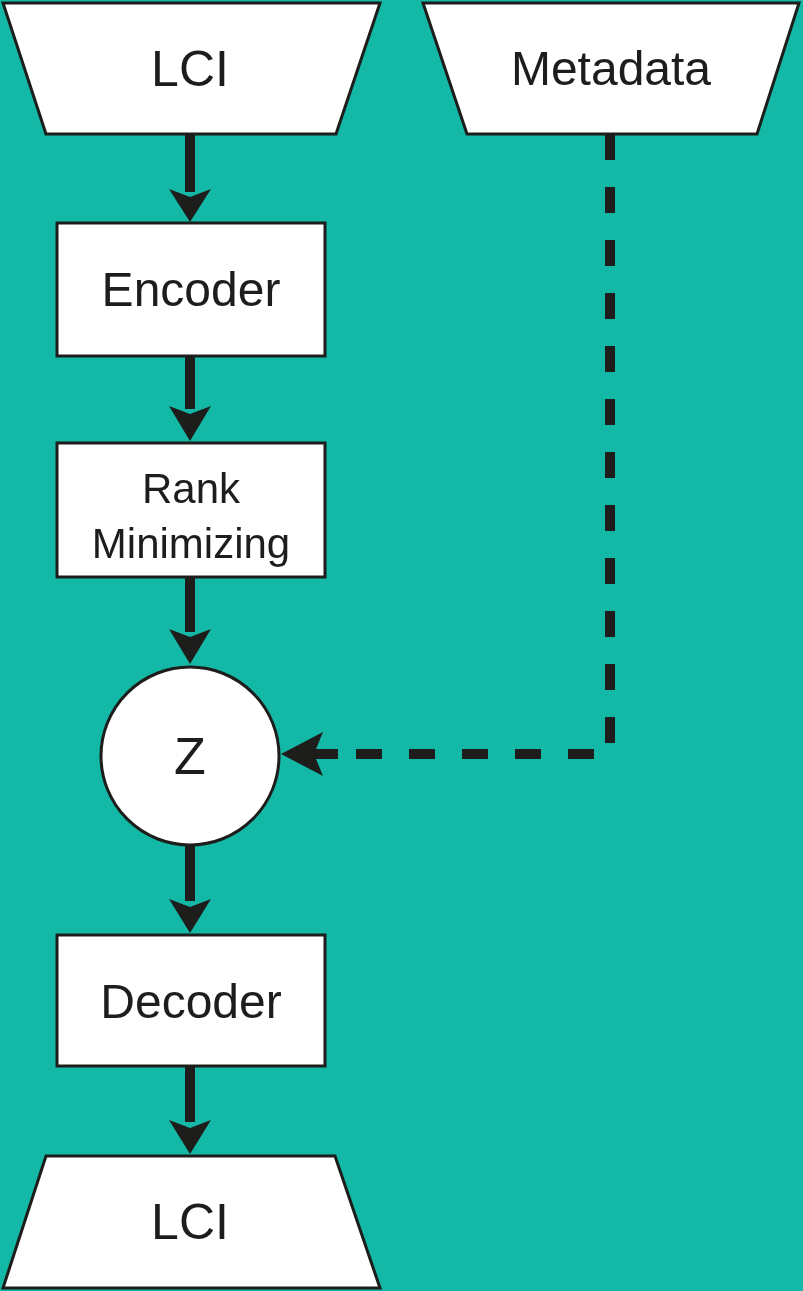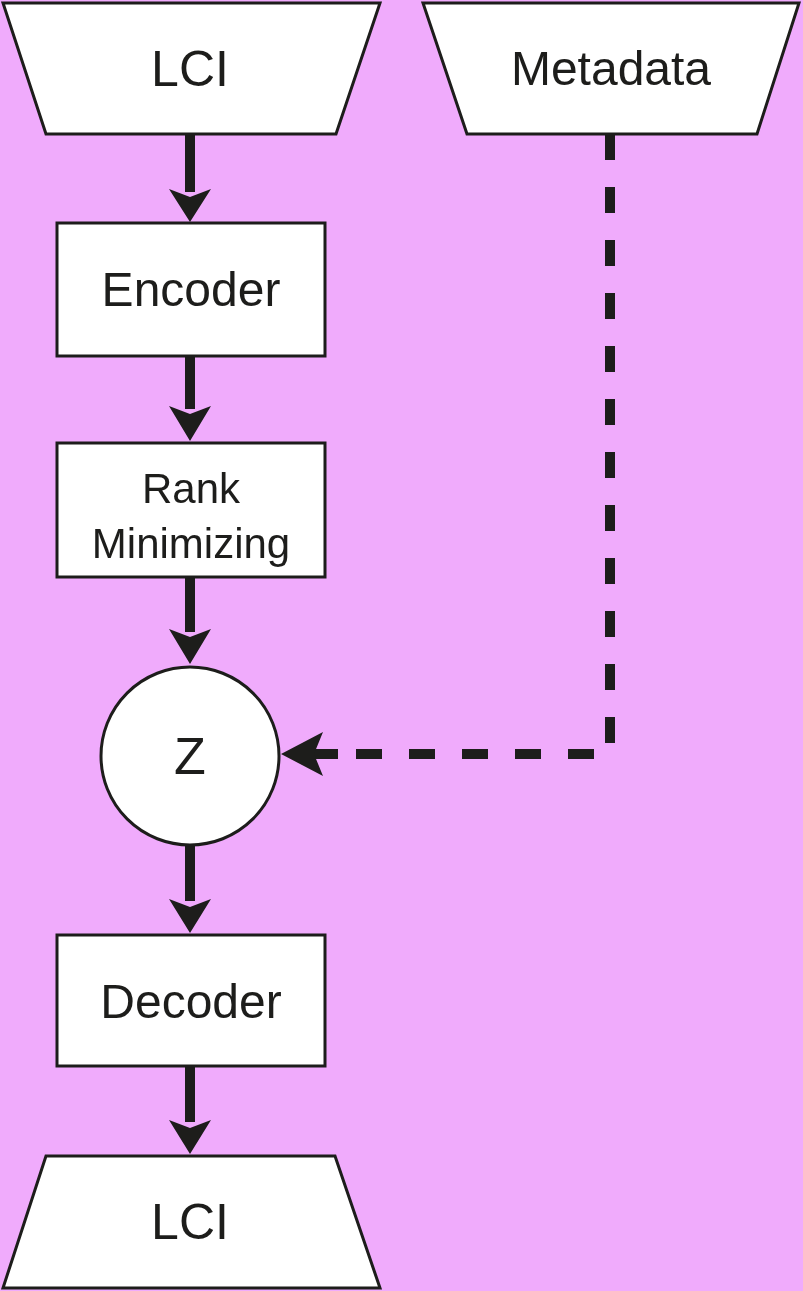--- a/index.html
+++ b/index.html
@@ -4,21 +4,21 @@
 <style>
   html, body {
     margin: 0;
     padding: 0;
     background: #ffffff;
   }
   .canvas {
     position: relative;
     width: 803px;
     height: 1291px;
-    background: #f0abfc;
+    background: #14b8a6;
     overflow: hidden;
   }
   svg {
     display: block;
   }
   .shape {
     fill: #ffffff;
     stroke: #1d1d1b;
     stroke-width: 3;
   }

